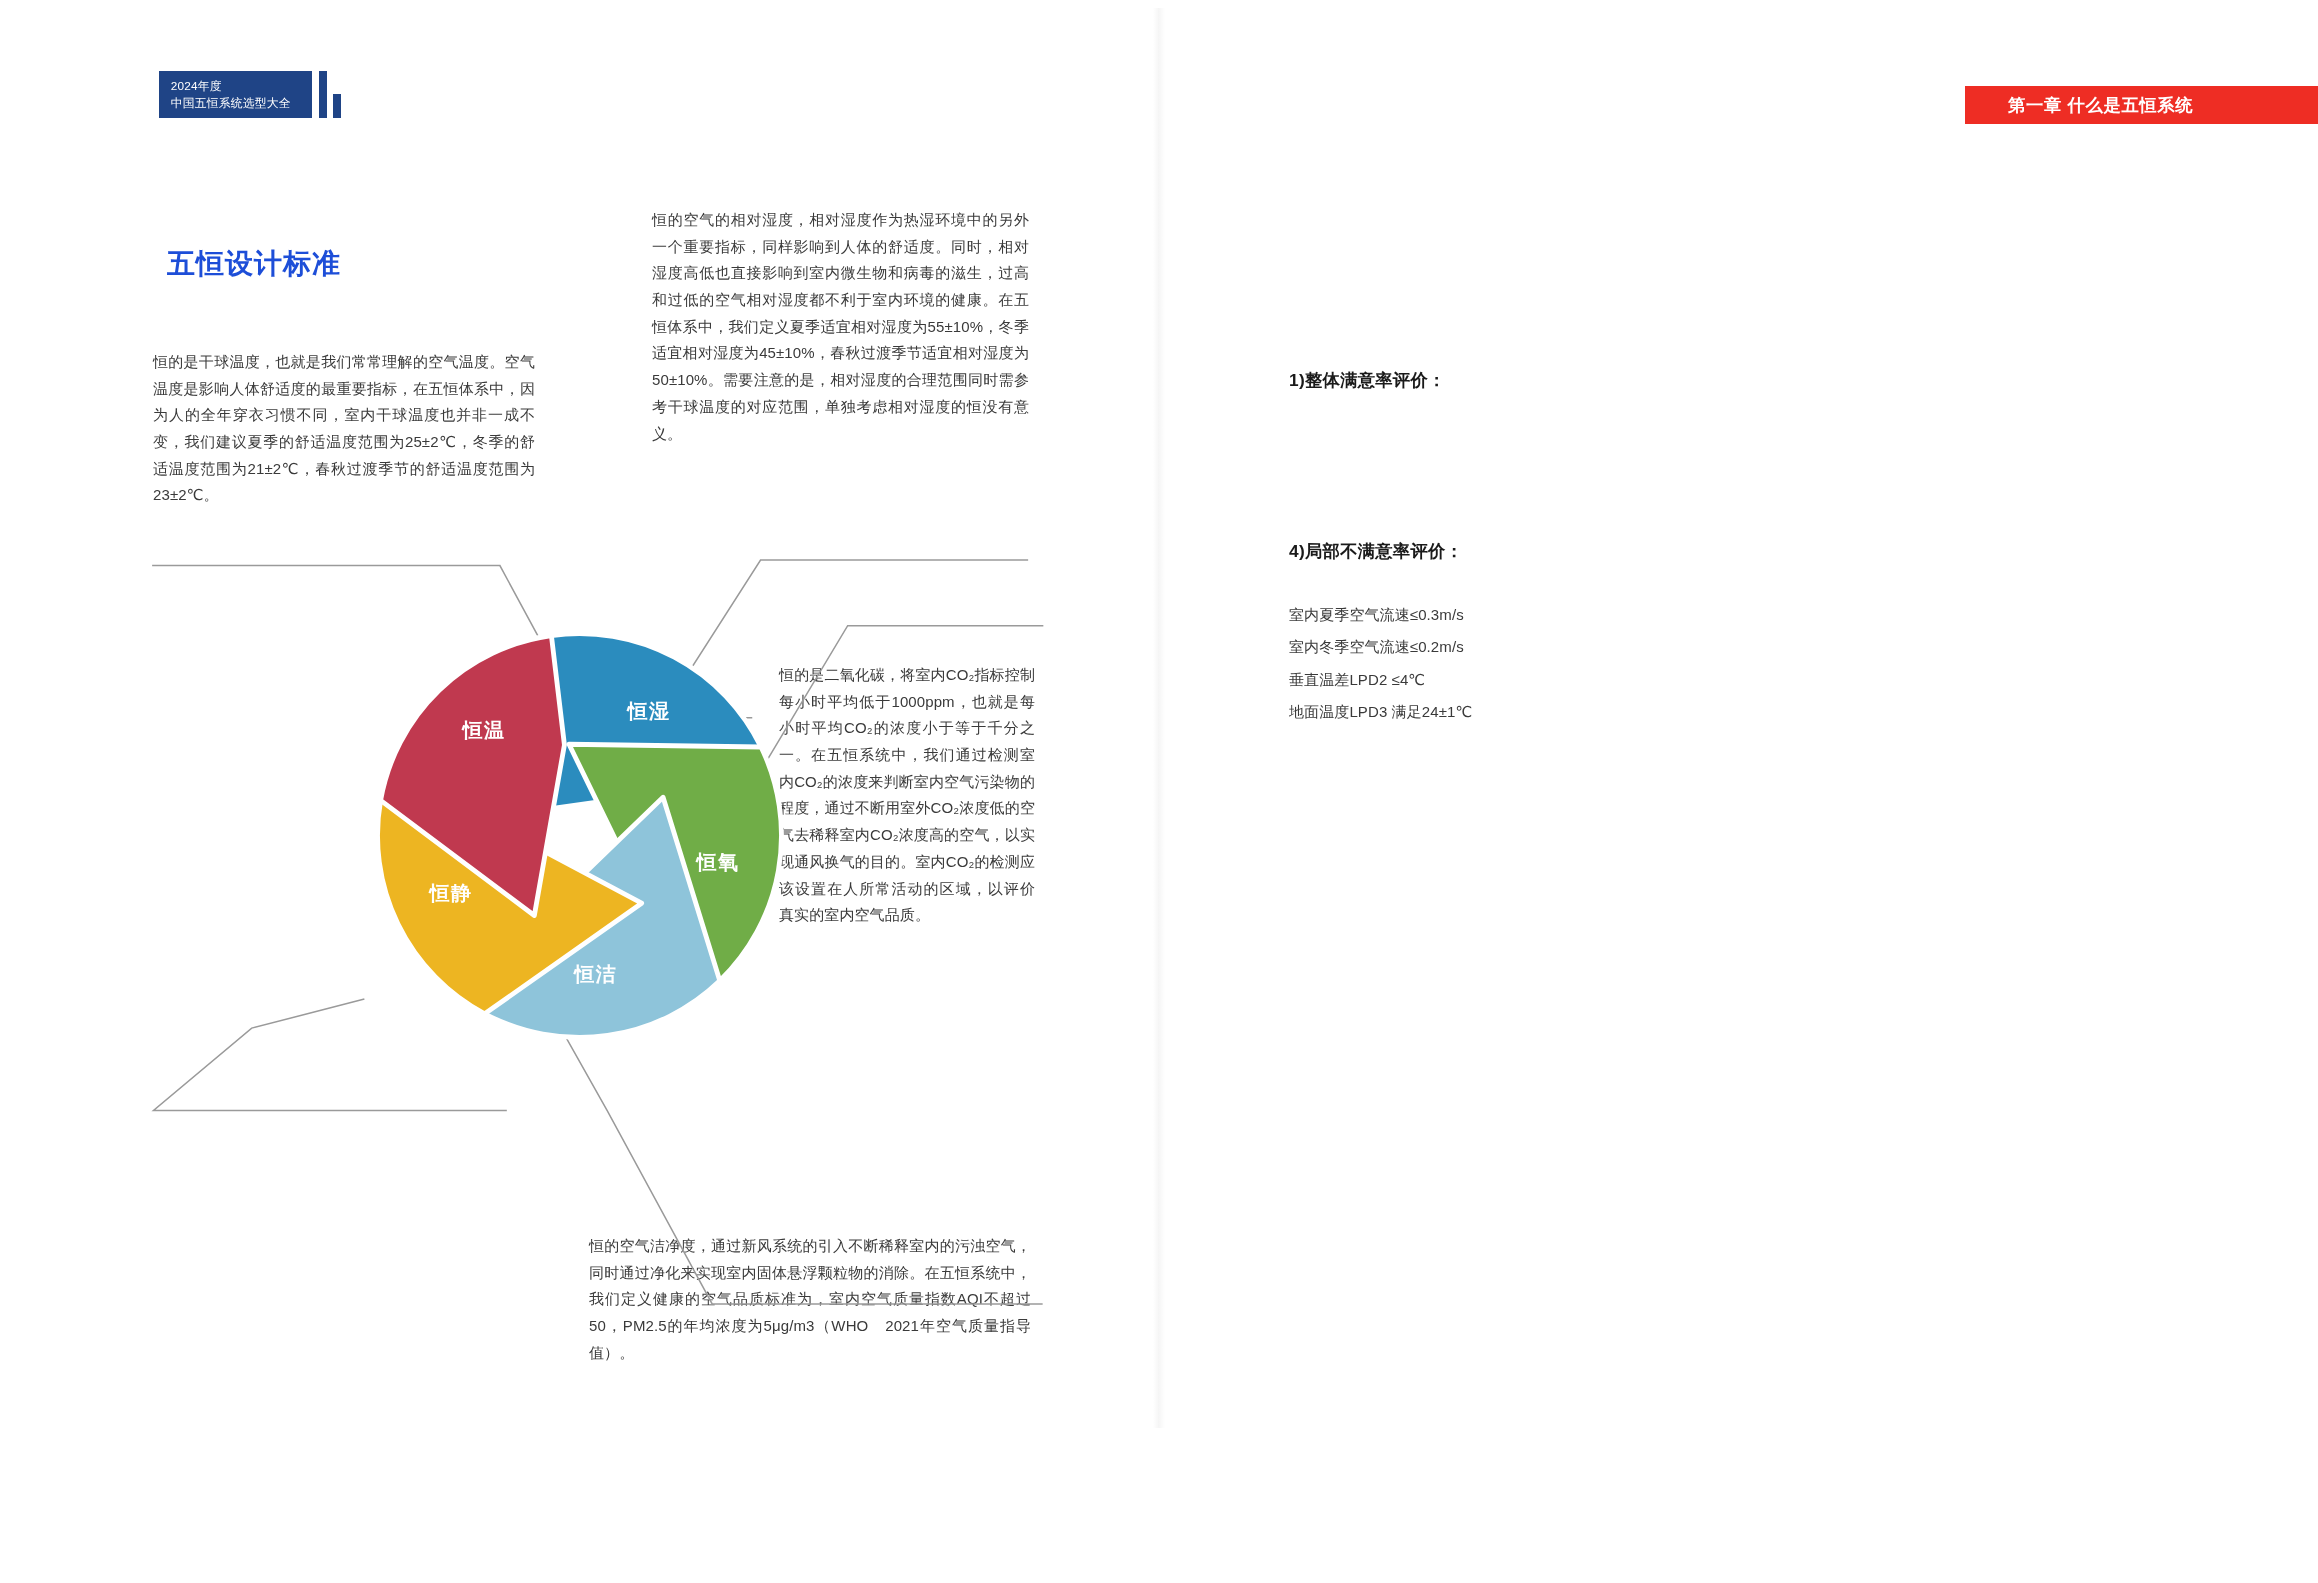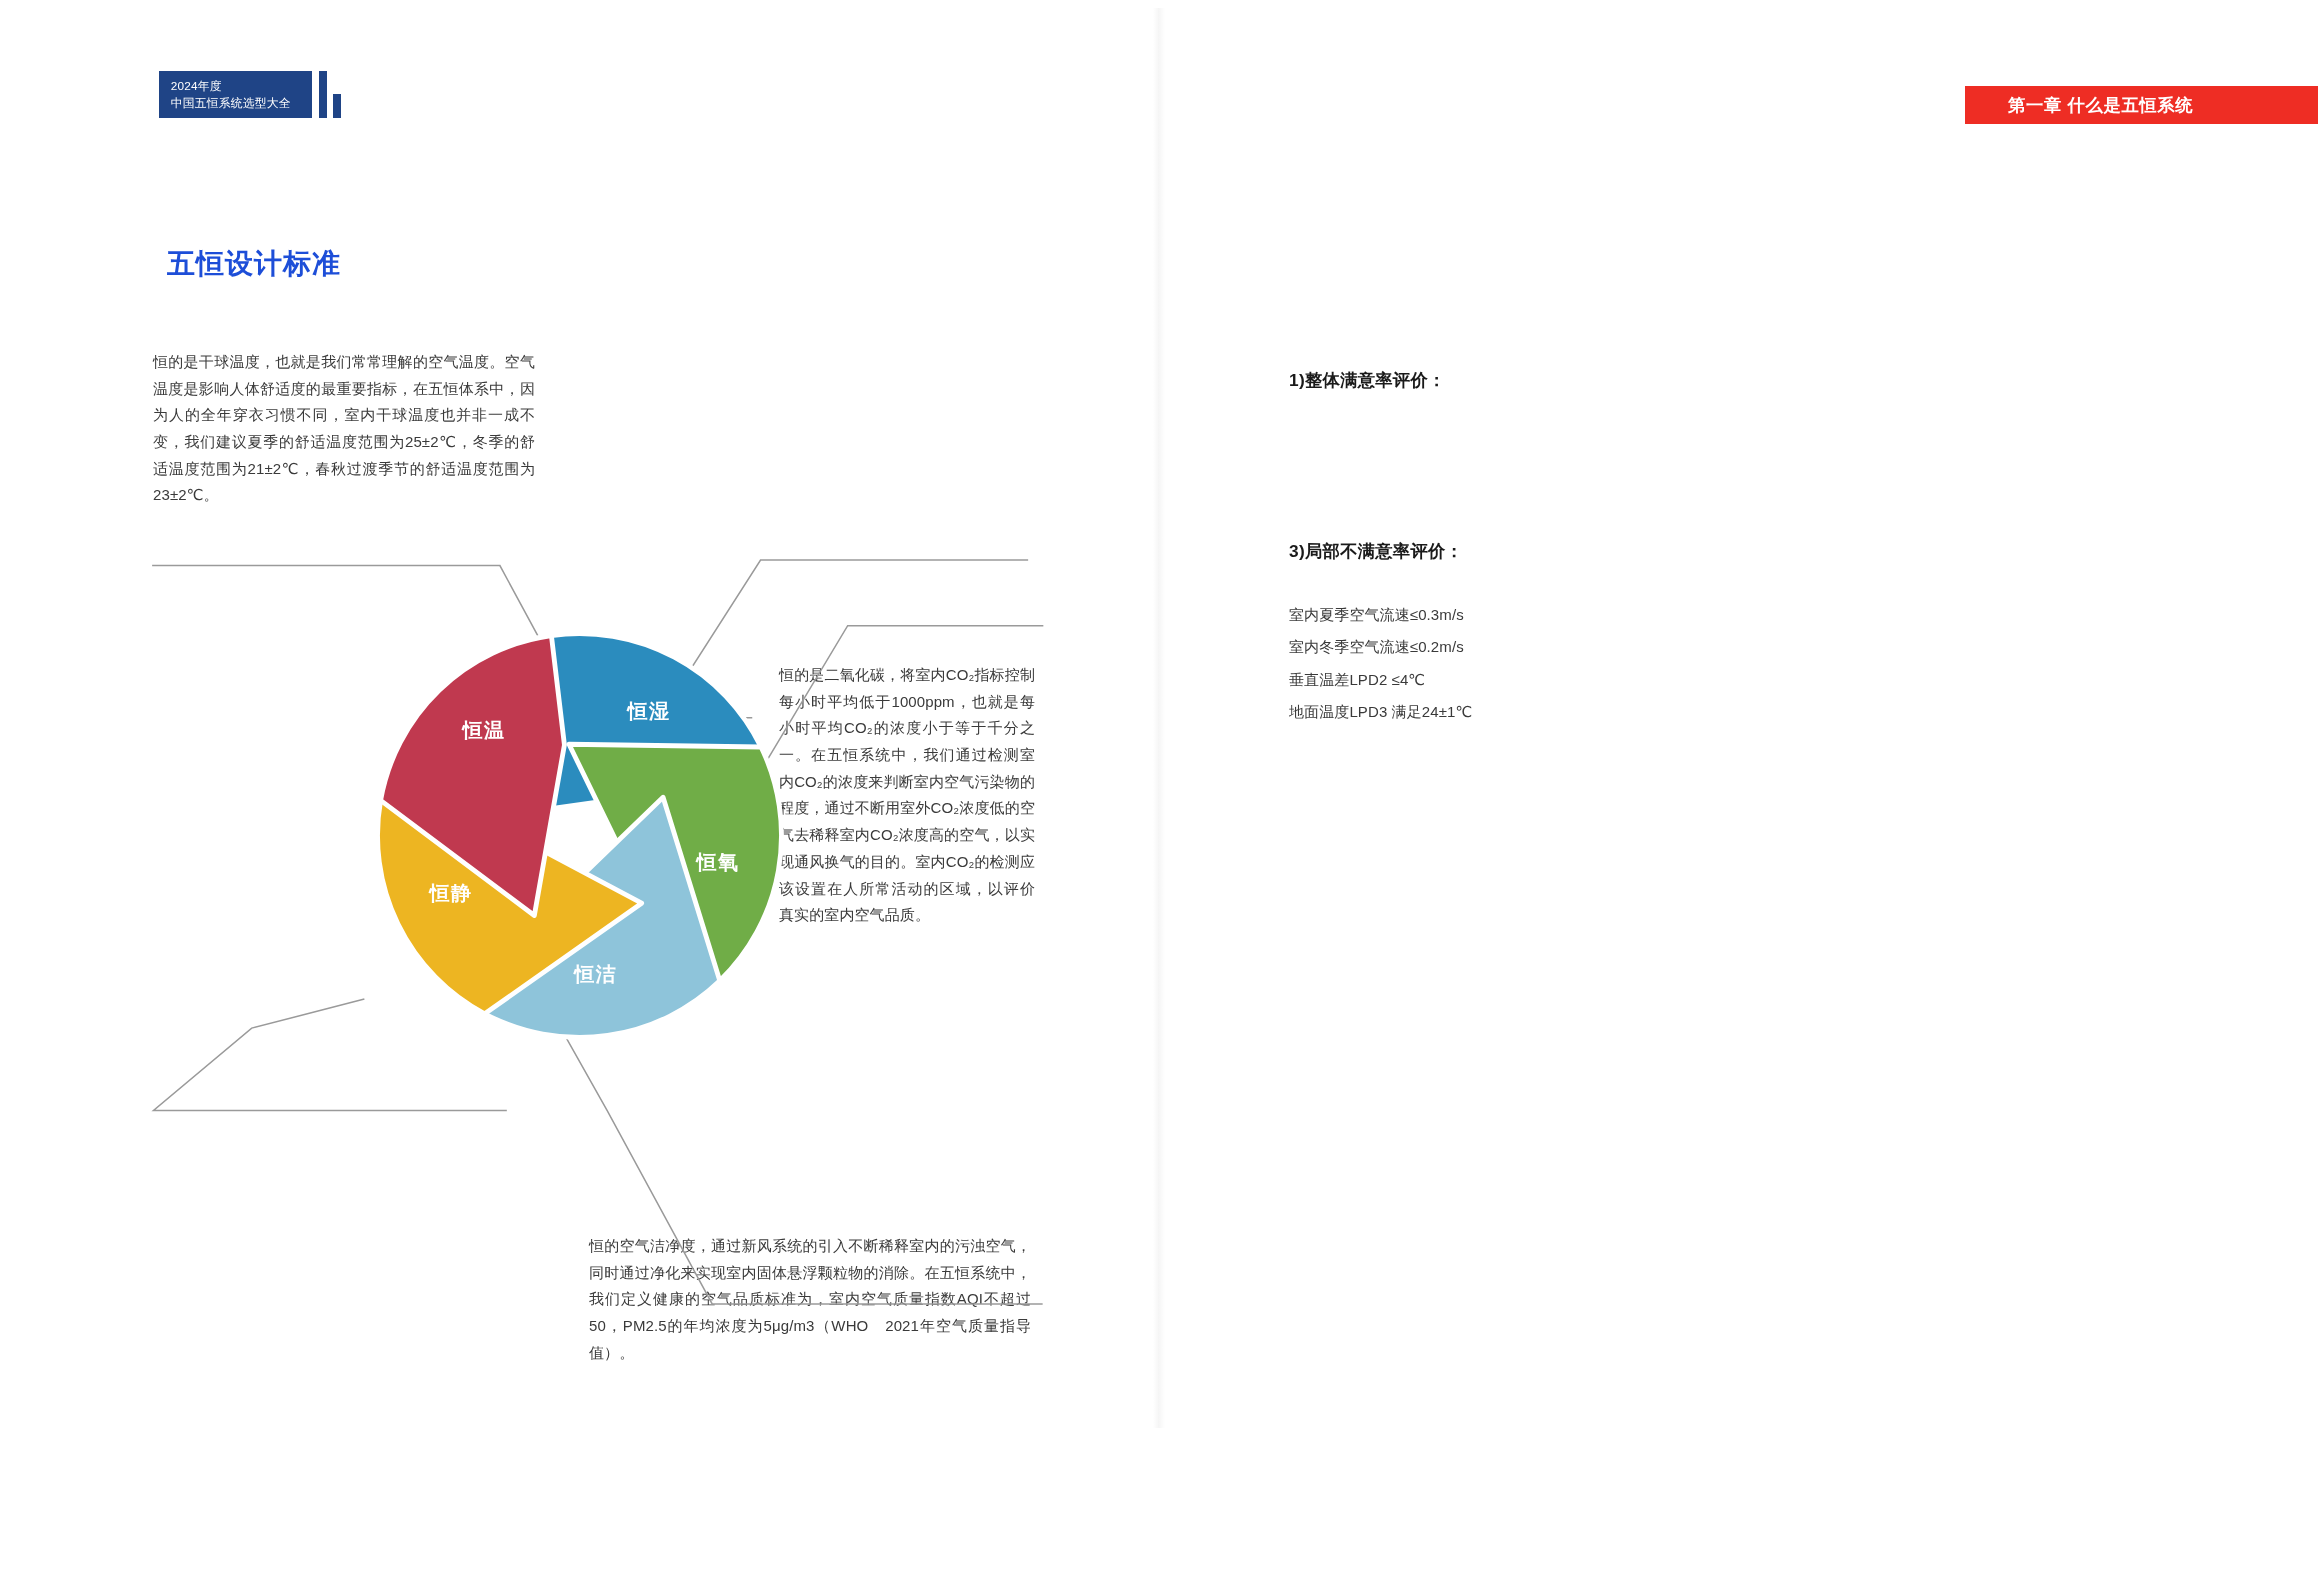--- a/index.html
+++ b/index.html
@@ -222,20 +222,21 @@
   <div class="brand-bar brand-bar-a"></div>
   <div class="brand-bar brand-bar-b"></div>
 
   <div class="chapter-banner">
     <span>第一章  什么是五恒系统</span>
   </div>
 
   <div class="h-left">五恒设计标准</div>
 
   <div class="para" id="p-temp">恒的是干球温度，也就是我们常常理解的空气温度。空气温度是影响人体舒适度的最重要指标，在五恒体系中，因为人的全年穿衣习惯不同，室内干球温度也并非一成不变，我们建议夏季的舒适温度范围为25±2℃，冬季的舒适温度范围为21±2℃，春秋过渡季节的舒适温度范围为23±2℃。</div>
+  <div class="para" id="p-humid">恒的空气的相对湿度，相对湿度作为热湿环境中的另外一个重要指标，同样影响到人体的舒适度。同时，相对湿度高低也直接影响到室内微生物和病毒的滋生，过高和过低的空气相对湿度都不利于室内环境的健康。在五恒体系中，我们定义夏季适宜相对湿度为55±10%，冬季适宜相对湿度为45±10%，春秋过渡季节适宜相对湿度为50±10%。需要注意的是，相对湿度的合理范围同时需参考干球温度的对应范围，单独考虑相对湿度的恒没有意义。</div>
   <div class="para" id="p-co2">恒的是二氧化碳，将室内CO₂指标控制每小时平均低于1000ppm，也就是每小时平均CO₂的浓度小于等于千分之一。在五恒系统中，我们通过检测室内CO₂的浓度来判断室内空气污染物的程度，通过不断用室外CO₂浓度低的空气去稀释室内CO₂浓度高的空气，以实现通风换气的目的。室内CO₂的检测应该设置在人所常活动的区域，以评价真实的室内空气品质。</div>
   <div class="para" id="p-clean">恒的空气洁净度，通过新风系统的引入不断稀释室内的污浊空气，同时通过净化来实现室内固体悬浮颗粒物的消除。在五恒系统中，我们定义健康的空气品质标准为，室内空气质量指数AQI不超过50，PM2.5的年均浓度为5μg/m3（WHO　2021年空气质量指导值）。</div>
 
   <svg id="leaders" viewBox="0 0 3354 2291">
     <g fill="none" stroke="#9a9a9a" stroke-width="2.2">
 
       <polyline points="220,818 723,818 842,1038 1088,1038"></polyline>
 
       <polyline points="1487,810 1100,810 963,1024 795,1024"></polyline>
 
@@ -260,21 +261,21 @@
         <text x="500.3" y="340.5" class="iris-label">恒氧</text>
         <text x="323.4" y="503.1" class="iris-label">恒洁</text>
         <text x="114.1" y="385.0" class="iris-label">恒静</text>
         <text x="161.8" y="149.4" class="iris-label">恒温</text>
       </g>
   </svg>
 
 
   <div class="sub-head" id="sub-head-1">1)整体满意率评价：</div>
 
-  <div class="sub-head" id="sub-head-2">3)局部不满意率评价：</div>
+  <div class="sub-head" id="sub-head-2">4)局部不满意率评价：</div>
   <div class="list-right" id="list-local">
       <div>室内夏季空气流速≤0.3m/s</div>
       <div>室内冬季空气流速≤0.2m/s</div>
       <div>垂直温差LPD2 ≤4℃</div>
       <div>地面温度LPD3 满足24±1℃</div>
     </div>
 
   <div class="page-num" id="page-num-left">第12页</div>
   <div class="page-num" id="page-num-right">第13页</div>
 

